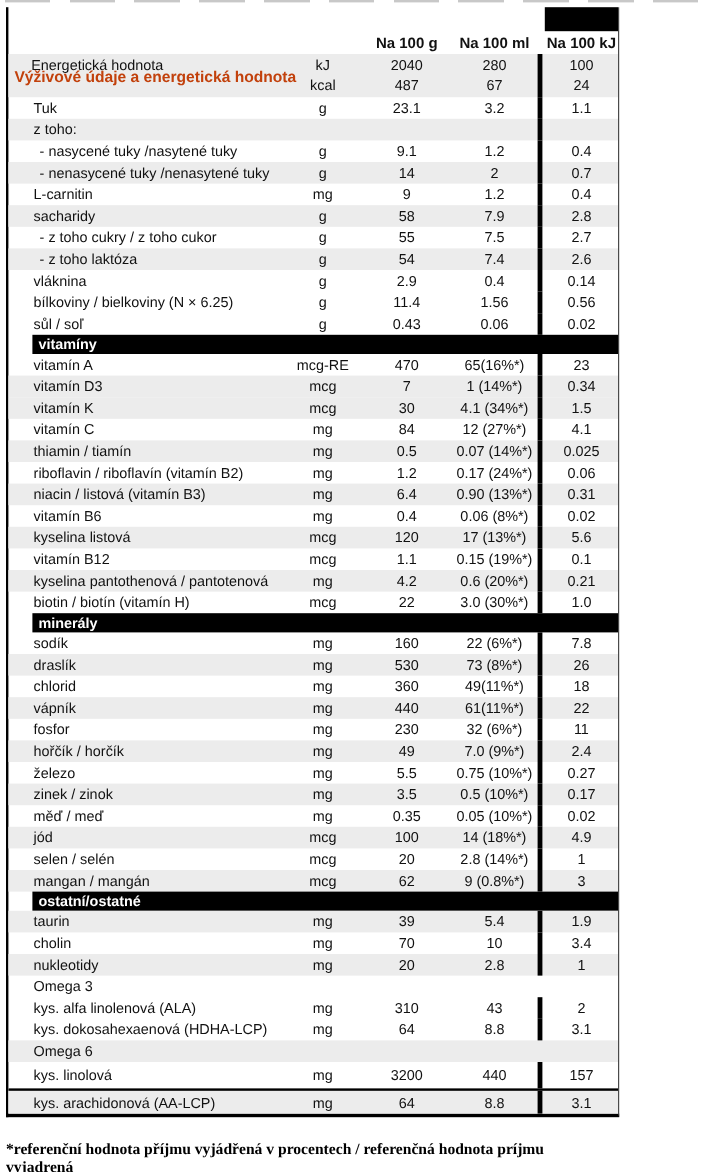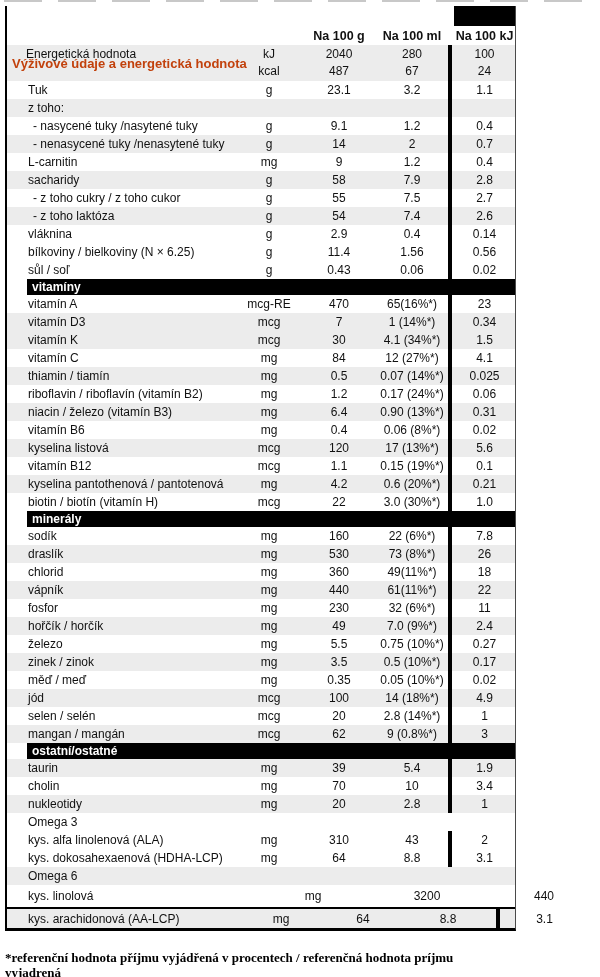--- a/index.html
+++ b/index.html
@@ -11,23 +11,23 @@
   .titlebar{display:flex;height:20px;}
   .tb-main{width:438px;background:#000;color:#c2410c;font-weight:bold;font-size:13px;line-height:20px;padding-left:5px;box-sizing:border-box;margin-top:48px;}
   .tb-gap{width:9px;background:#fff;}
   .tb-right{flex:1;background:#000;}
   .colhead{display:grid;grid-template-columns:232px 60px 80px 66px 9px 61px;height:19px;align-items:center;font-weight:bold;font-size:12.5px;}
   .colhead .c{text-align:center;}
   .sep{width:4px;height:100%;background:#000;margin:0 auto;}
   .sep.hidden{background:transparent;}
   .t-row{display:grid;grid-template-columns:232px 60px 80px 66px 9px 61px;height:18px;align-items:center;font-size:12px;}
   .t-row.shade{background:#ececec;}
-  .t-row.tall{height:22px;gap:44px;}
+  .t-row.tall{height:22px;}
   .t-row.energy{height:36px;align-items:start;font-size:12px;}
-  .t-row.divider{border-top:2px solid #000;height:19px;gap:12px;}
+  .t-row.divider{border-top:2px solid #000;height:19px;}
   .t-row .lbl{padding-left:21px;white-space:nowrap;overflow:hidden;}
   .t-row .lbl.ind{padding-left:26px;}
   .t-row .u,.t-row .v{text-align:center;white-space:nowrap;}
   .t-row .sepcell{height:100%;}
   .two-line{line-height:17px;padding-top:1px;text-align:center;}
   .two-line.left{text-align:left;padding-left:19px;}
   .sec-bar{background:#000;color:#fff;font-weight:bold;font-size:12px;height:16px;line-height:16px;padding-left:5px;margin-left:20px;}
   .footnote{position:absolute;left:5px;top:950px;width:480px;font-family:"Liberation Serif",serif;font-weight:bold;font-size:13px;line-height:15px;color:#000;}
 </style>
 </head>
@@ -241,21 +241,21 @@
         <div class="lbl">riboflavin / riboflavín (vitamín B2)</div>
         <div class="u">mg</div>
         <div class="v">1.2</div>
         <div class="v">0.17 (24%*)</div>
         <div class="sepcell">
           <div class="sep"></div>
         </div>
         <div class="v">0.06</div>
       </div>
       <div class="t-row shade">
-        <div class="lbl">niacin / železo (vitamín B3)</div>
+        <div class="lbl">niacin / listová (vitamín B3)</div>
         <div class="u">mg</div>
         <div class="v">6.4</div>
         <div class="v">0.90 (13%*)</div>
         <div class="sepcell">
           <div class="sep"></div>
         </div>
         <div class="v">0.31</div>
       </div>
       <div class="t-row">
         <div class="lbl">vitamín B6</div>

